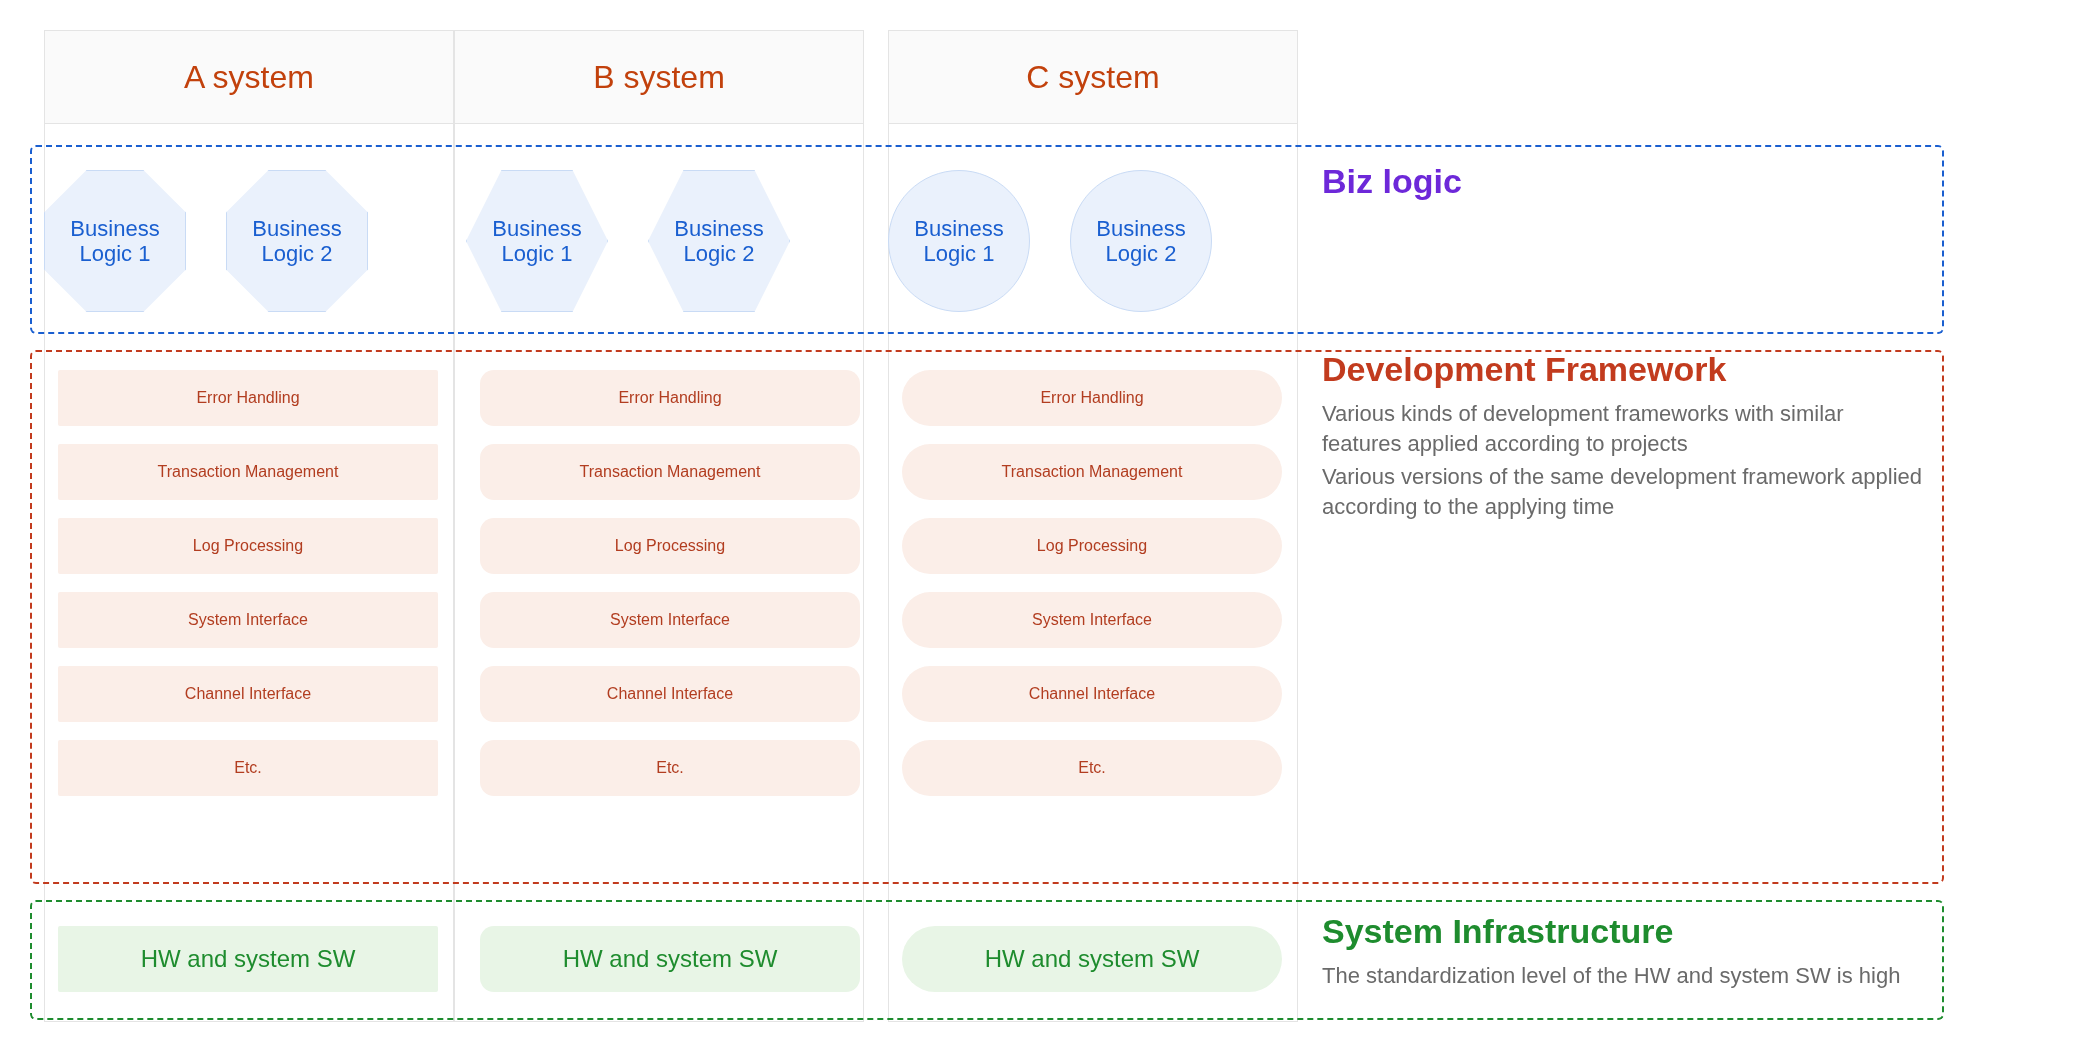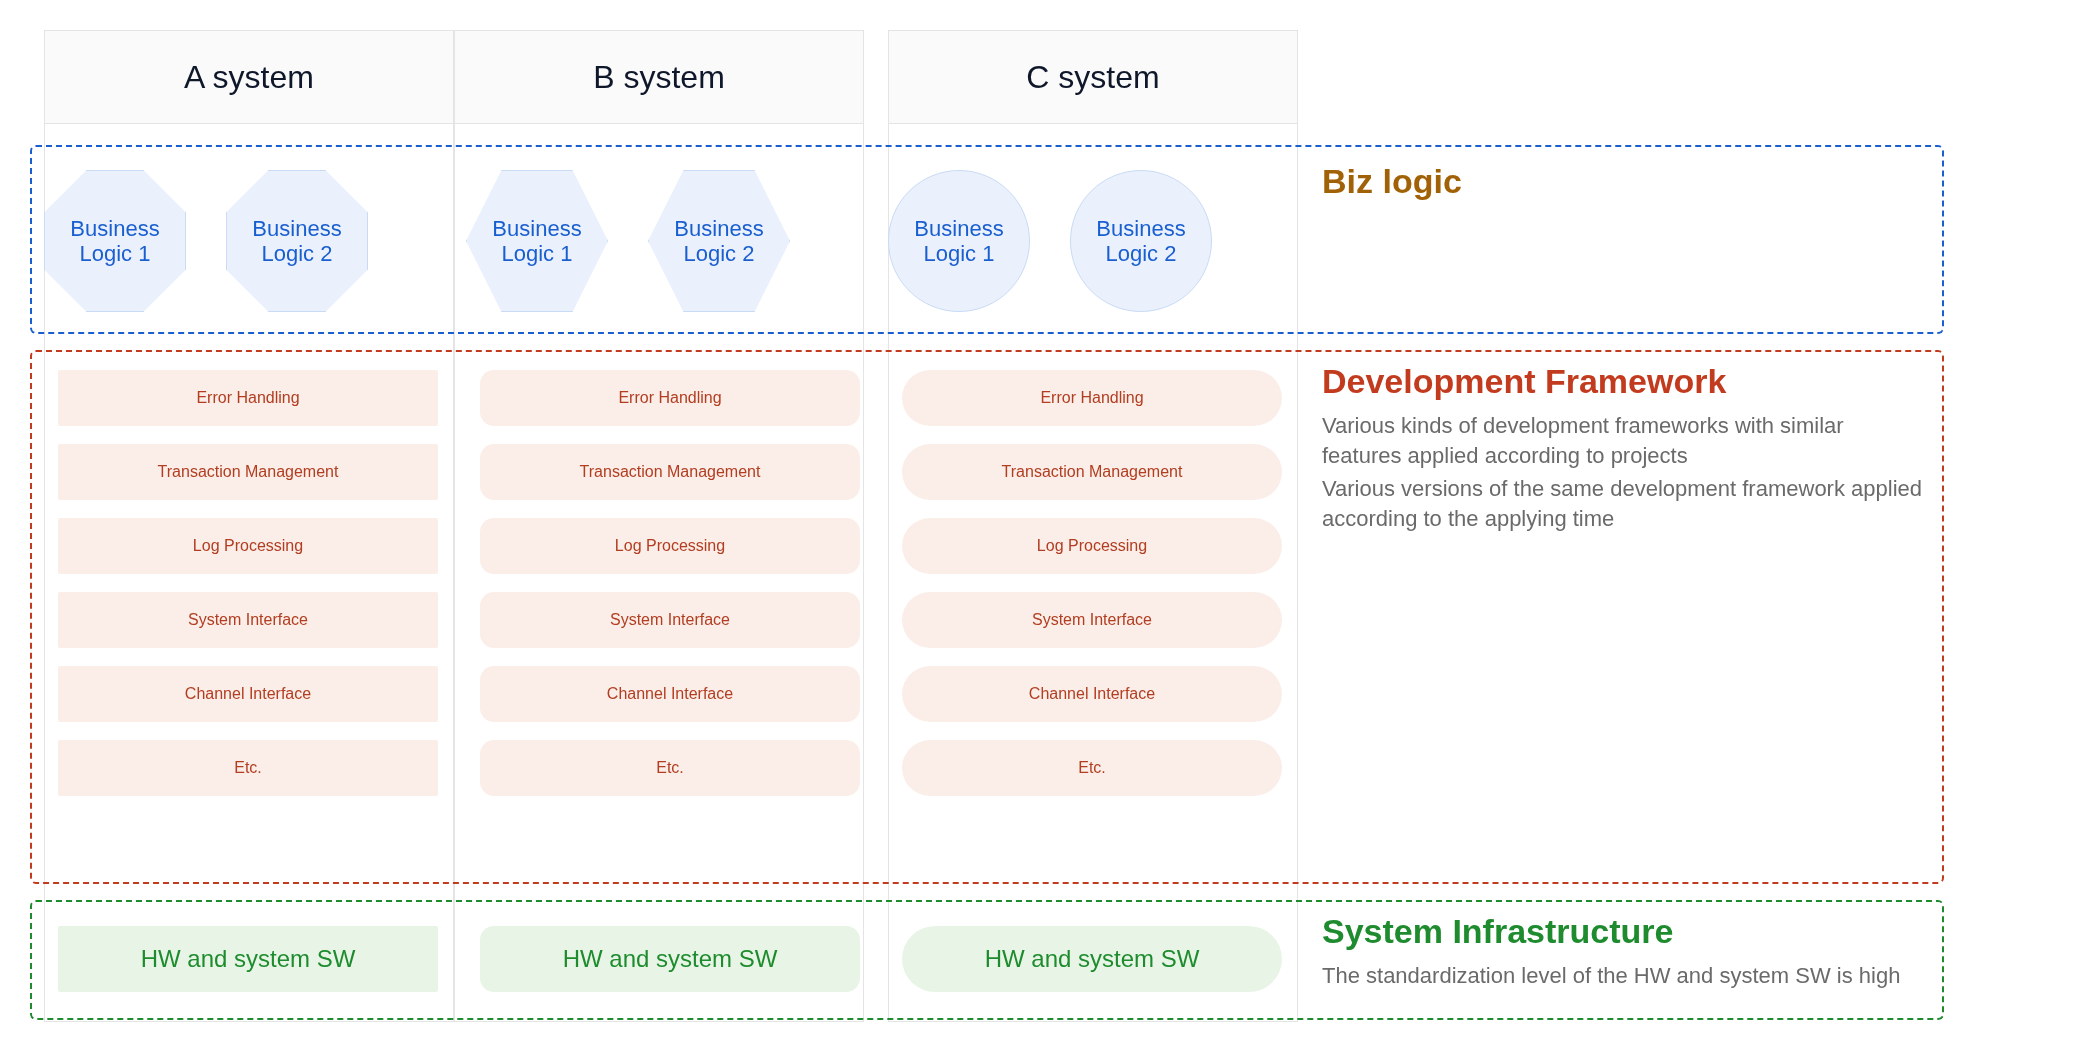--- a/index.html
+++ b/index.html
@@ -3,34 +3,34 @@
 <meta charset="utf-8">
 <style>
   html,body{margin:0;padding:0;background:#fff;font-family:"Segoe UI",Arial,sans-serif;color:#333;}
   .stage{position:relative;width:2091px;height:1054px;}
 
   
   .col{position:absolute;top:30px;width:408px;height:990px;border:1px solid #e4e4e4;background:#fff;}
   .col.a{left:44px;}
   .col.b{left:454px;}
   .col.c{left:888px;}
-  .col .hdr{height:92px;border-bottom:1px solid #e4e4e4;background:#fafafa;display:flex;align-items:center;justify-content:center;font-size:32px;color:#0f172a;font-weight:400;}
+  .col .hdr{height:92px;border-bottom:1px solid #e4e4e4;background:#fafafa;display:flex;align-items:center;justify-content:center;font-size:32px;color:#c2410c;font-weight:400;}
 
   
   .row{position:absolute;left:30px;border:2px dashed;border-radius:6px;}
   .row.biz  {top:145px;height:185px;width:1910px;border-color:#1a5fd0;}
   .row.dev  {top:350px;height:530px;width:1910px;border-color:#c23b1e;}
   .row.infra{top:900px;height:116px;width:1910px;border-color:#1e8c2e;}
 
   
   .txt{position:absolute;left:1322px;width:600px;}
   .txt h3{margin:0 0 10px 0;font-weight:600;}
   .txt p{margin:4px 0;font-size:22px;line-height:1.35;color:#6a6a6a;}
-  .txt.biz  {top:162px;} .txt.biz h3{color:#a16207;font-size:34px;}
-  .txt.dev  {top:362px;} .txt.dev h3{color:#c23b1e;font-size:34px;}
+  .txt.biz  {top:162px;} .txt.biz h3{color:#6d28d9;font-size:34px;}
+  .txt.dev  {top:350px;} .txt.dev h3{color:#c23b1e;font-size:34px;}
   .txt.infra{top:912px;} .txt.infra h3{color:#1e8c2e;font-size:34px;}
 
   
   .shape{width:140px;height:140px;display:flex;align-items:center;justify-content:center;text-align:center;font-size:22px;color:#1a5fd0;line-height:1.15;background:#eaf1fc;border:1px solid #c9dbf5;}
   .shapes{position:absolute;top:170px;display:flex;gap:40px;width:408px;}
   .shapes.a{left:44px;}
   .shapes.b{left:466px;}
   .shapes.c{left:888px;}
   .shape.oct{clip-path:polygon(30% 0,70% 0,100% 30%,100% 70%,70% 100%,30% 100%,0 70%,0 30%);}
   .shape.hex{clip-path:polygon(25% 0,75% 0,100% 50%,75% 100%,25% 100%,0 50%);}

